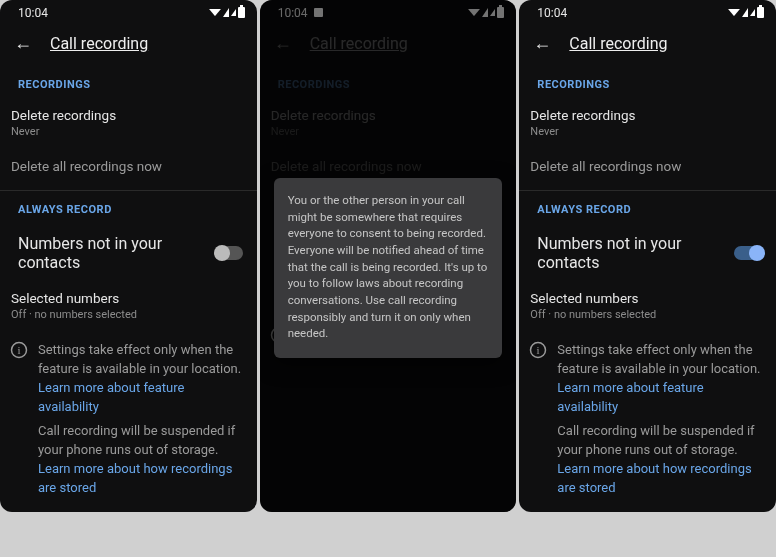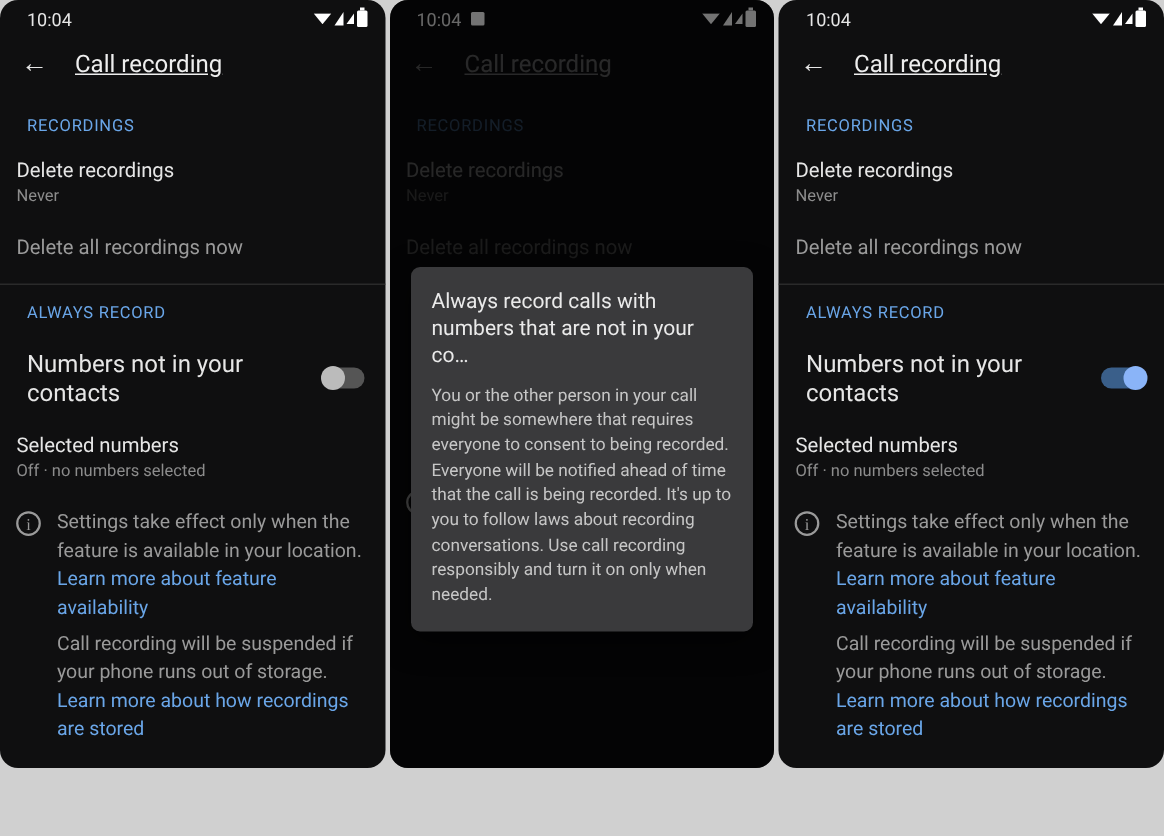--- a/index.html
+++ b/index.html
@@ -15,21 +15,21 @@
   .ico-row { display: flex; gap: 2px; align-items: center; }
   .tri { width:0; height:0; border-left:6px solid transparent; border-bottom:9px solid #fff; }
   .tri.small { border-left:5px solid transparent; border-bottom:7px solid #fff; }
   .wifi { width:12px; height:9px; background:#fff; clip-path: polygon(50% 0,100% 100%,0 100%); transform: rotate(180deg) scaleY(0.8);}
   .batt { width:7px; height:11px; background:#fff; border-radius:1px; position:relative; }
   .batt::before { content:""; position:absolute; top:-2px; left:2px; width:3px; height:2px; background:#fff; }
   .sq { width:9px; height:9px; background:#fff; border-radius:1px; }
   .titlebar { display:flex; align-items:center; gap:18px; padding: 12px 14px 16px 14px; }
   .back { font-size:18px; color:#e6e6e6; }
   .ptitle { font-size:16px; font-weight:400; color:#eee;text-decoration:underline; }
-  .section-h { color:#6aa6e8; font-size:11px; font-weight:400; letter-spacing:.5px; padding: 8px 18px 8px 18px; text-transform: uppercase;}
+  .section-h { color:#6aa6e8; font-size:11px; font-weight:700; letter-spacing:.5px; padding: 8px 18px 8px 18px; text-transform: uppercase;}
   .item { padding: 8px 18px 12px 11px; }
   .item .lbl { font-size:13.5px; color:#e6e6e6; }
   .item .sub { font-size:11px; color:#8c8c8c; margin-top:2px; }
   .item-row { display:flex; align-items:center; padding: 10px 14px 10px 18px;}
   .toggle { width:30px; height:14px; border-radius:8px; background:#555; position:relative; }
   .toggle .knob { width:16px; height:16px; border-radius:50%; background:#bbb; position:absolute; top:-1px; left:-1px; transition:.2s; }
   .toggle.on { background:#3a5f8a; }
   .toggle.on .knob { left:15px; background:#8ab4f8; }
   .divider { height:1px; background:#2a2a2a; margin: 4px 0; }
   .info { display:flex; gap:10px; padding: 8px 12px 6px 10px; }
@@ -133,21 +133,20 @@
 
     <div class="info" style="position:absolute;top:318px">
       <svg class="info-ico" viewBox="0 0 18 18">
           <circle cx="9" cy="9" r="7.5"></circle>
           <text x="9" y="13" text-anchor="middle">i</text>
         </svg>
     </div>
 
     <div class="scrim"></div>
     <div class="dialog">
-      <div class="dlg-title">Always record calls with numbers that are not in your co…</div>
       <div class="dlg-body">
         <p>You or the other person in your call might be somewhere that requires everyone to consent to being recorded. Everyone will be notified ahead of time that the call is being recorded. It's up to you to follow laws about recording conversations. Use call recording responsibly and turn it on only when needed.</p>
       </div>
     </div>
   </div>
 
   <div class="phone">
     <div class="statusbar">
       <span>10:04</span>
       <span class="ico-row">

